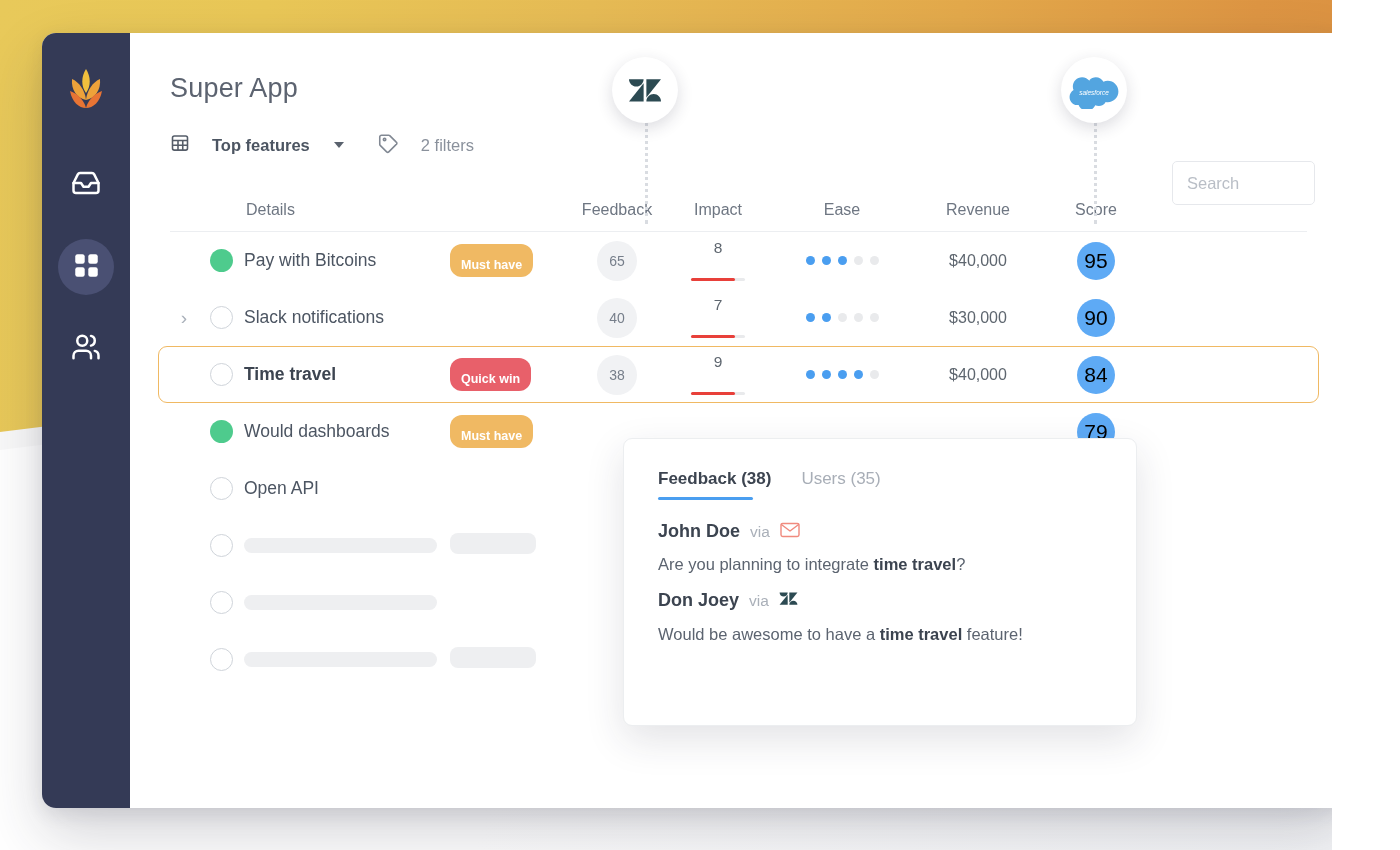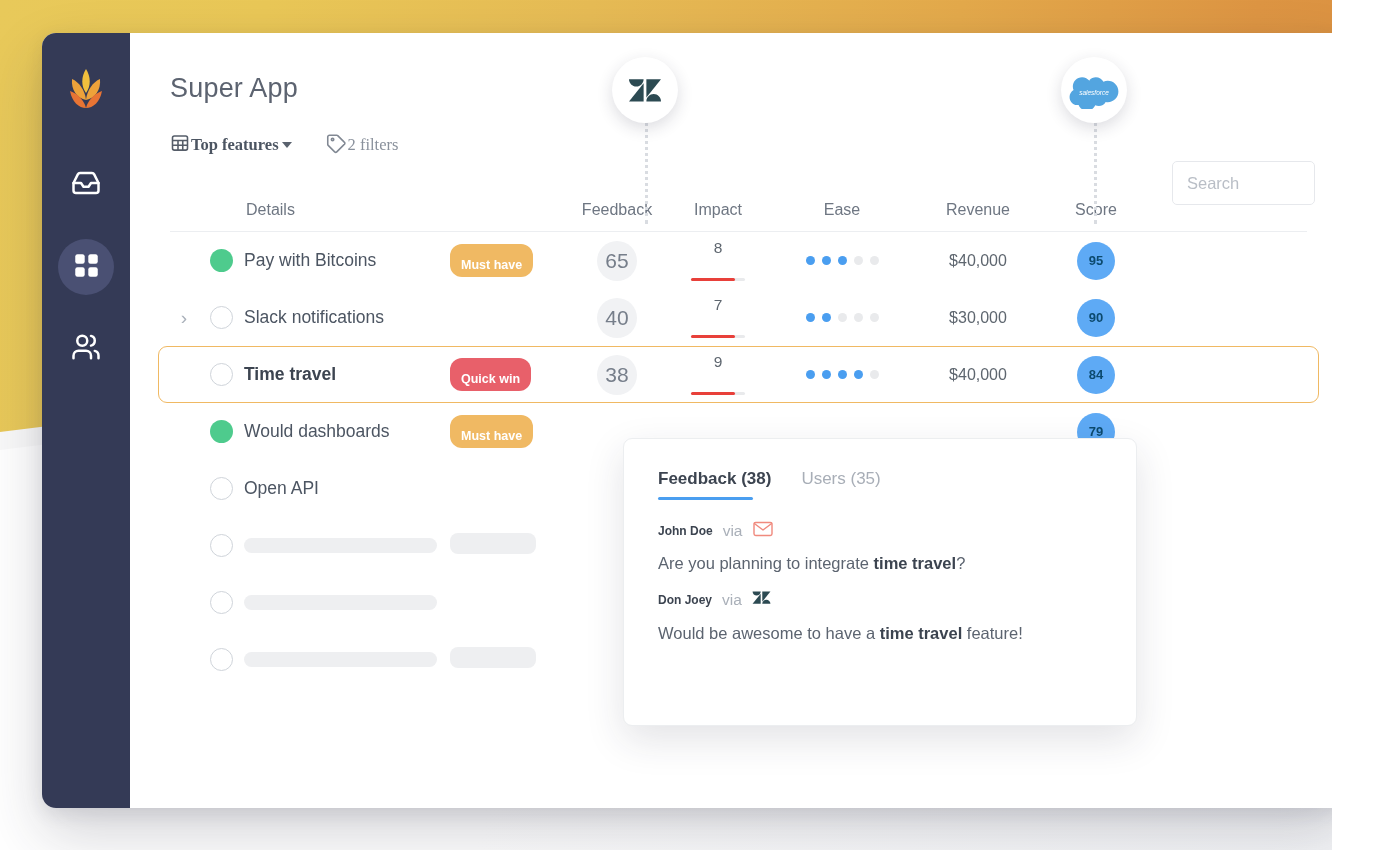--- a/index.html
+++ b/index.html
@@ -56,21 +56,21 @@
   
   .main { flex: 1 1 auto; position: relative; background: #fff; padding: 0 40px; }
   .page-title {
     font-size: 27px; color: #5c6370; font-weight: 400;
     letter-spacing: .2px; padding-top: 42px; line-height: 1;
   }
   .toolbar {
     display: flex; align-items: center; gap: 34px;
     margin-top: 26px; height: 34px;
   }
-  .tb-item { display: flex; align-items: center; gap: 1px; cursor: pointer; font-family: Liberation Serif, serif; }
+  .tb-item { display: flex; align-items: center; gap: 22px; cursor: pointer; }
   .tb-label { font-size: 16.5px; color: #4c5562; font-weight: 600; }
   .tb-label.muted { color: #8a919c; font-weight: 400; }
   .caret {
     width: 0; height: 0; border-left: 5px solid transparent;
     border-right: 5px solid transparent; border-top: 6px solid #5a626e;
     margin-left: 2px;
   }
   .search-box {
     position: absolute; right: 32px; top: 128px;
     width: 143px; height: 44px; border: 1px solid #e6e8ec; border-radius: 5px;
@@ -112,42 +112,42 @@
     display: inline-block; border-radius: 12px; color: #fff;
     font-size: 12.5px; font-weight: 700; padding: 15px 11px 6px; line-height: 1;
   }
   .badge.must { background: #f0b963; }
   .badge.quick { background: #e8606a; }
   .badge-cell { text-align: left; }
 
   .fb-pill {
     width: 40px; height: 40px; border-radius: 50%; background: #f1f2f4;
     display: flex; align-items: center; justify-content: center;
-    font-size: 21px; color: #767e8a; margin: 0 auto;
+    font-size: 14px; color: #767e8a; margin: 0 auto;
   }
   .impact-cell { position: relative; height: 48px; }
   .impact-num {
     font-size: 15.5px; color: #5e666f; text-align: center;
     position: absolute; left: 0; right: 0; top: 2px;
   }
   .impact-track {
     position: absolute; left: 50%; transform: translateX(-50%);
     bottom: 4px; width: 54px; height: 3px; background: #e9eaec; border-radius: 2px;
   }
   .impact-fill { height: 3px; background: #e8403a; border-radius: 2px; }
 
   .ease-cell { display: flex; gap: 7px; justify-content: center; align-items: center; }
   .ease-dot { width: 9px; height: 9px; border-radius: 50%; background: #e9eaec; }
   .ease-dot.on { background: #4a9ef0; }
 
   .rev { font-size: 16px; color: #5e666f; text-align: center; }
 
   .score {
     width: 38px; height: 38px; border-radius: 50%; background: #5eaaf5;
-    color: #0c4a6e; font-size: 13px; font-weight: 700;
+    color: #000000; font-size: 21px; font-weight: 400;
     display: flex; align-items: center; justify-content: center; margin: 0 auto;
   }
 
   .skel { background: #eeeff1; border-radius: 8px; height: 15px; }
   .skel.name { width: 193px; }
   .skel.badge { width: 86px; }
   .skel.score { width: 44px; height: 15px; margin: 0 auto; }
 
   .row-selected {
     position: absolute; left: -12px; right: -12px;
@@ -178,21 +178,21 @@
   .pop-tabs { display: flex; gap: 30px; align-items: flex-end; }
   .pop-tab { font-size: 17px; padding-bottom: 11px; position: relative; cursor: pointer; }
   .pop-tab.active { color: #3c4450; font-weight: 700; }
   .pop-tab.active::after {
     content: ""; position: absolute; left: 0; right: 18px; bottom: 0;
     height: 3.5px; background: #4a9ef0; border-radius: 2px;
   }
   .pop-tab.inactive { color: #a8aeb7; font-weight: 400; }
   .fb-item { margin-top: 21px; }
   .fb-head { display: flex; align-items: center; gap: 10px; }
-  .fb-author { font-size: 12px; font-weight: 700; color: #3c4450; }
+  .fb-author { font-size: 18px; font-weight: 700; color: #3c4450; }
   .fb-via { font-size: 15.5px; color: #aab0b9; }
   .fb-text { margin-top: 11px; font-size: 16.5px; color: #5c6470; line-height: 1.35; }
   .fb-text b { color: #3c4450; font-weight: 700; }
 </style>
 </head>
 <body>
 
 <div id="stage">
 
   <div class="bg-white-base"></div>

